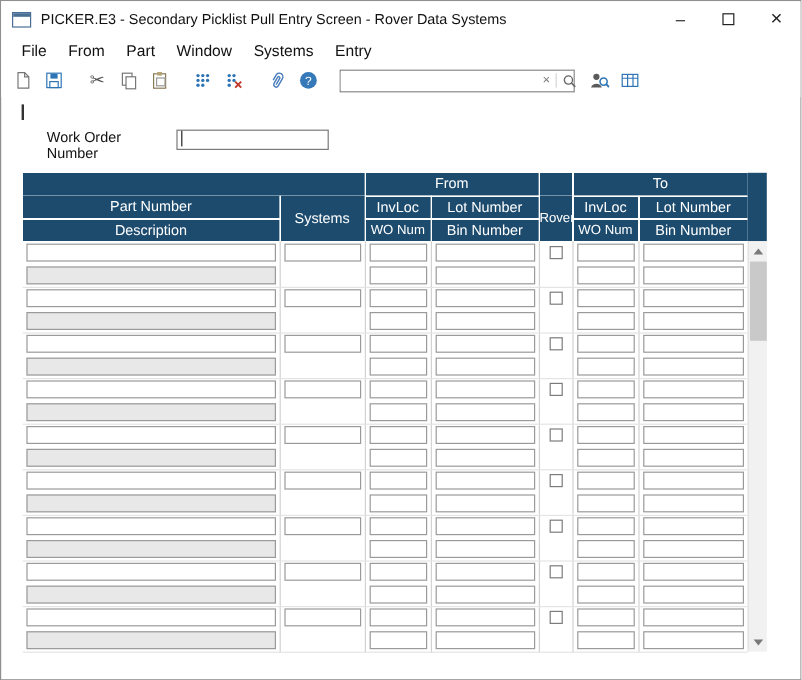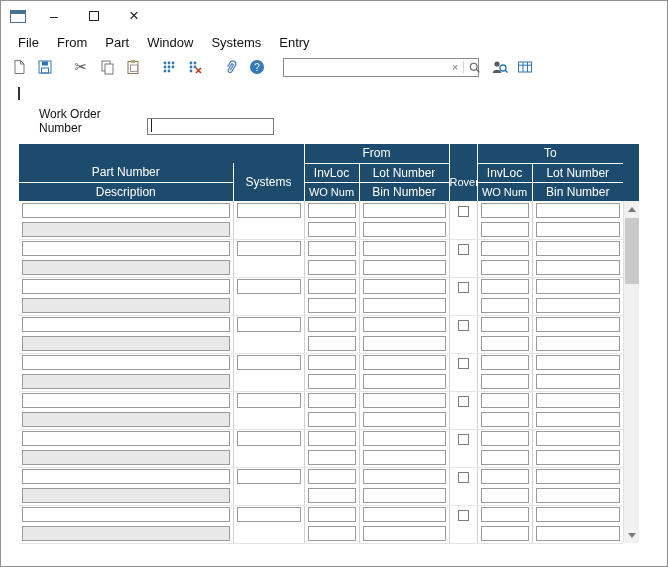--- a/index.html
+++ b/index.html
@@ -38,21 +38,21 @@
     display: flex; align-items: center; margin: 0 8px 0 12px; background: #fff; }
   .searchbox input { flex: 1; border: none; outline: none; height: 15px;
     font-size: 12px; padding: 0 4px; font-family: "Liberation Sans", sans-serif; }
   .search-clear { font-size: 11px; color: #777; padding: 0 5px; border-right: 1px solid #d5d5d5; }
   .search-mag { padding: 0 4px; display: flex; }
 
   
   .caret-artifact { position: absolute; left: 17px; top: 86px; width: 2px;
     height: 13px; background: #333; }
   .wo-row { position: absolute; top: 106px; left: 38px; display: flex;
-    align-items: flex-end; }
+    align-items: flex-start; }
   .wo-label { font-size: 12px; color: #111; margin-right: 5px; width: 103px; }
   .wo-input-wrap { position: relative; }
   .wo-input { width: 127px; height: 17px; border: 1px solid #7a7a7a;
     font-size: 12px; padding: 0 3px; outline: none;
     font-family: "Liberation Sans", sans-serif; }
   .wo-caret { position: absolute; left: 4px; top: 2px; width: 1px; height: 13px;
     background: #222; }
 
   
   .grid { position: absolute; top: 143px; left: 18px; width: 620px; height: 399px; }
@@ -101,20 +101,21 @@
   .seg.on { color: #000; }
   .seg.session { color: #000; padding-right: 14px; min-width: 200px; }
 </style>
 </head>
 <body>
 
 <div class="window">
 
   <div class="titlebar">
     <span class="app-icon"></span>
+    <span class="title-text">PICKER.E3 - Secondary Picklist Pull Entry Screen - Rover Data Systems</span>
     <span class="win-btn">–</span>
     <span class="win-btn max">
         <span></span>
       </span>
     <span class="win-btn close">×</span>
   </div>
 
   <div class="menubar">
     <span class="menu-item">File</span>
     <span class="menu-item">From</span>

